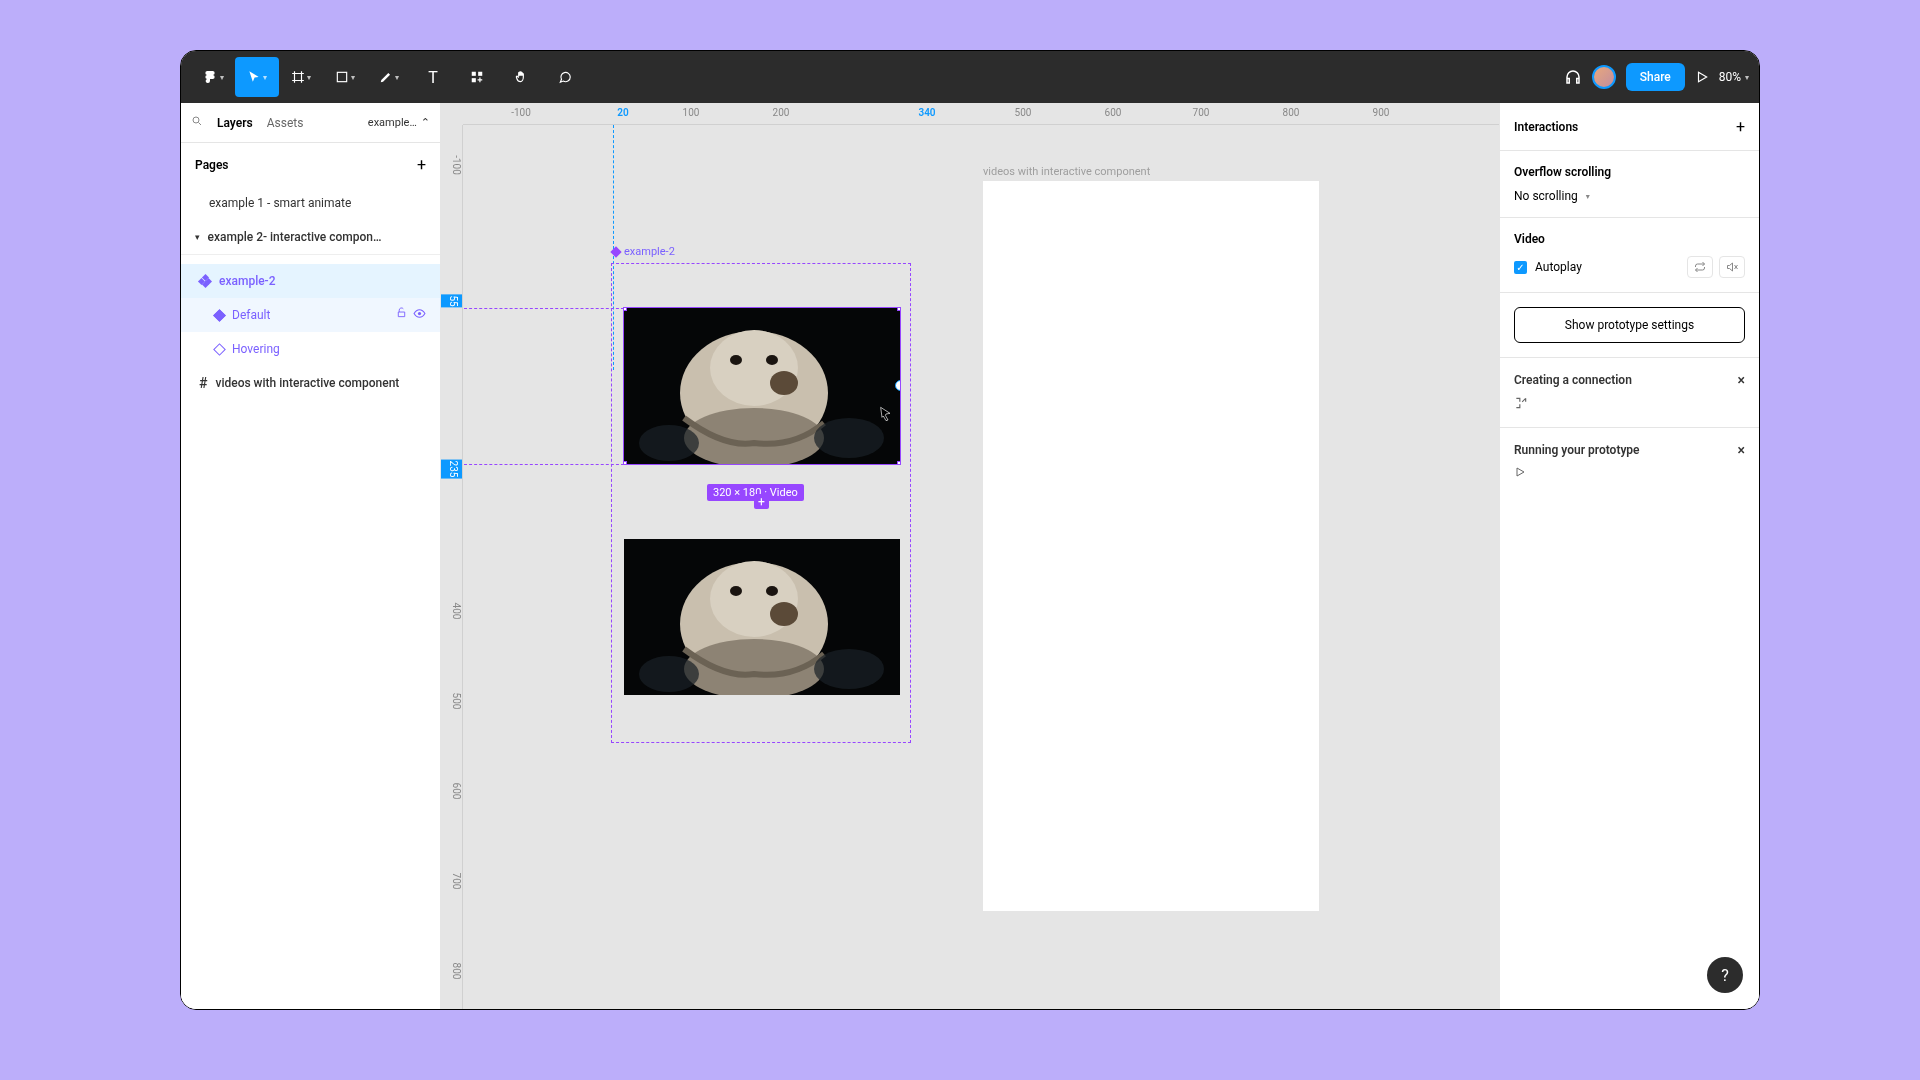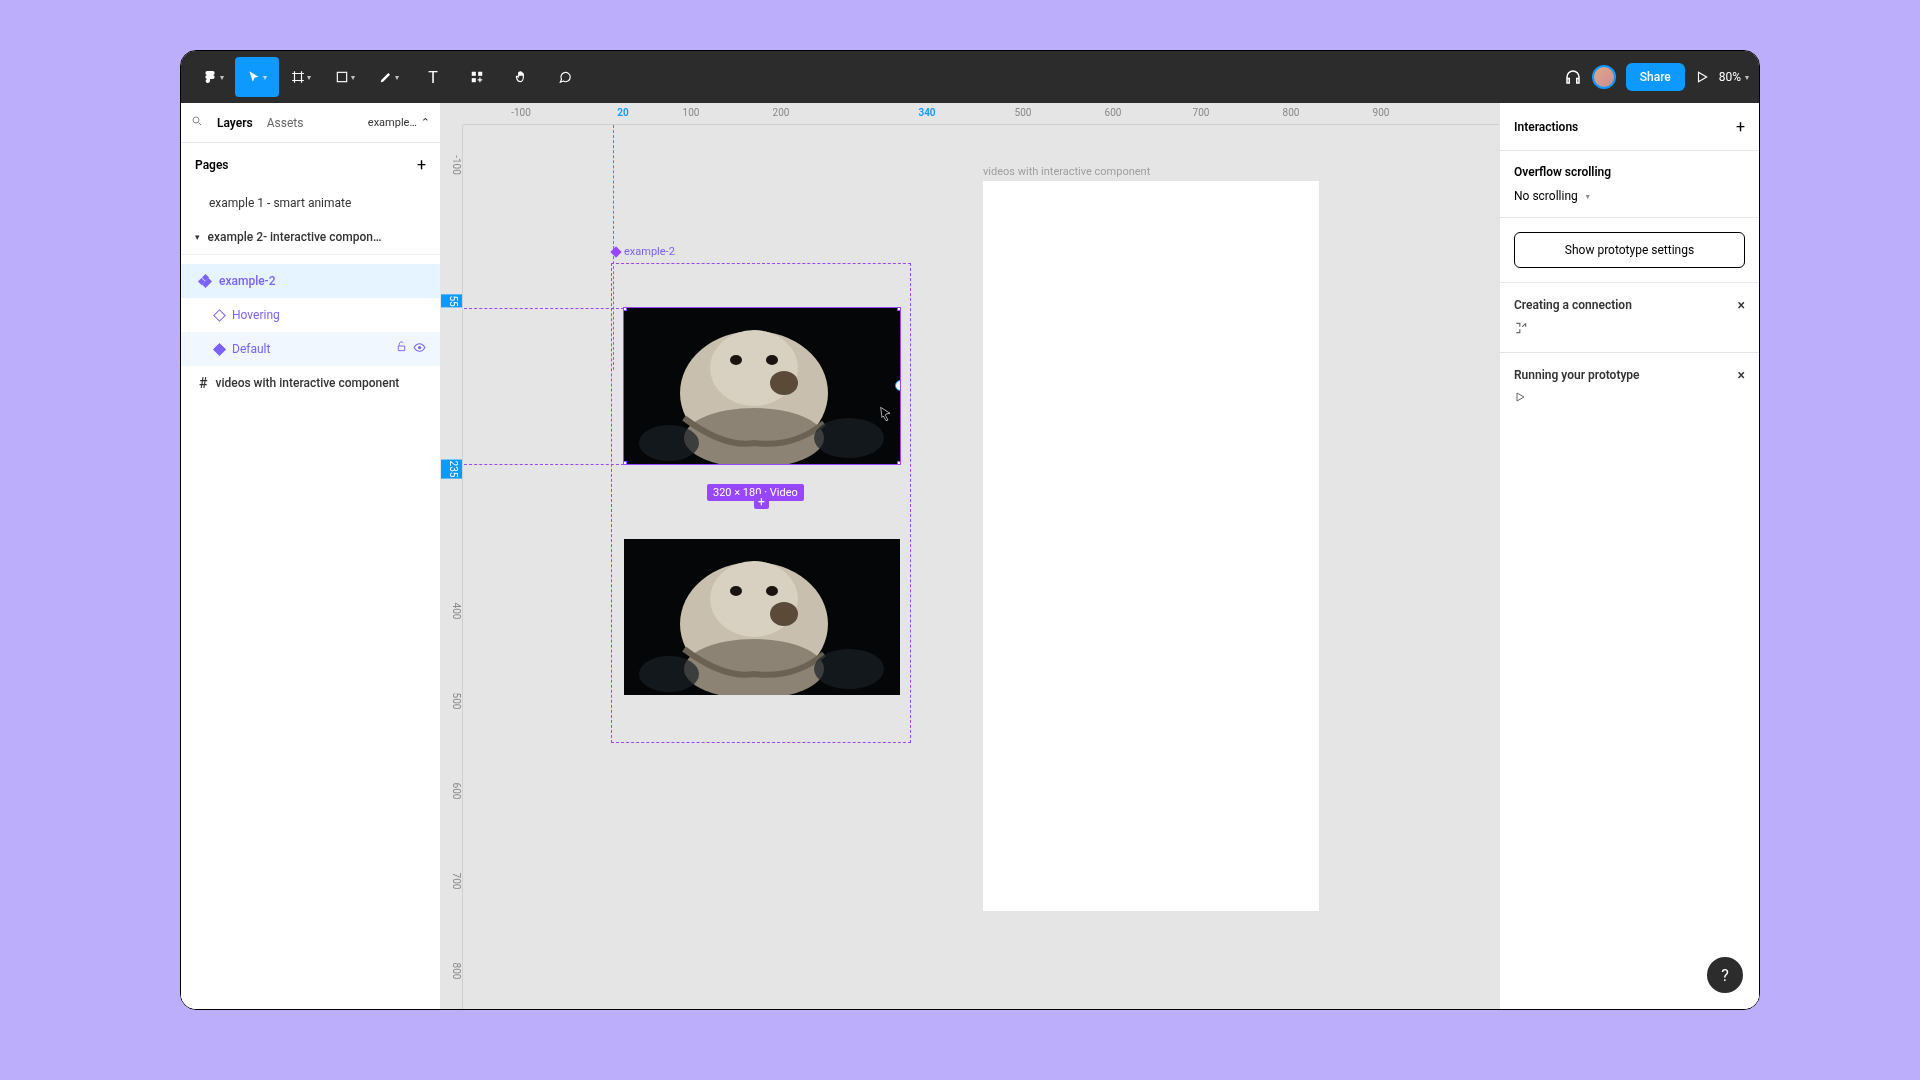--- a/index.html
+++ b/index.html
@@ -381,41 +381,41 @@
       <div style="height:10px; border-top:1px solid #eee;"></div>
 
       <div class="layer-item level-1 purple selected">
         <div class="quad-diamond">
             <span></span>
             <span></span>
             <span></span>
             <span></span>
           </div>
         <span>example-2</span>
-      </div>
-      <div class="layer-item level-2" style="color:#7b61ff;">
-        <div class="diamond-icon"></div>
-        <span>Hovering</span>
       </div>
       <div class="layer-item level-2 selected-light">
         <div class="diamond-icon filled"></div>
         <span>Default</span>
         <span class="layer-right">
           <span>
             <svg width="11" height="11" viewBox="0 0 24 24">
                 <path fill="none" stroke="#7b61ff" stroke-width="2" d="M7 11V7a5 5 0 019-3M5 11h14v10H5V11z"></path>
               </svg>
           </span>
           <span>
             <svg width="13" height="13" viewBox="0 0 24 24">
                 <path fill="none" stroke="#7b61ff" stroke-width="2" d="M2 12s4-7 10-7 10 7 10 7-4 7-10 7-10-7-10-7z"></path>
                 <circle cx="12" cy="12" r="3" fill="#7b61ff"></circle>
               </svg>
           </span>
         </span>
+      </div>
+      <div class="layer-item level-2" style="color:#7b61ff;">
+        <div class="diamond-icon"></div>
+        <span>Hovering</span>
       </div>
       <div class="layer-item level-1" style="font-weight:500;">
         <span class="hash">#</span>
         <span>videos with interactive component</span>
       </div>
     </div>
 
     <div class="canvas">
       <div class="ruler-h" id="rulerH">
           <div style="position: absolute; left: 58px; top: 4px; transform: translateX(-50%);">-100</div>
@@ -515,20 +515,43 @@
       <div class="rp-section">
         <div class="rp-row">
           <span>Overflow scrolling</span>
         </div>
         <div class="rp-sub">
           <span>No scrolling</span>
           <span style="font-size:8px;color:#888;">▾</span>
         </div>
       </div>
 
+      <div class="rp-section">
+        <div class="rp-row">
+          <span>Video</span>
+        </div>
+        <div class="rp-sub" style="justify-content:space-between;">
+          <div style="display:flex; align-items:center; gap:8px;">
+            <div class="checkbox">✓</div>
+            <span>Autoplay</span>
+          </div>
+          <div class="tray-icons">
+            <div class="tray-icon">
+              <svg width="12" height="12" viewBox="0 0 24 24">
+                  <path fill="none" stroke="#888" stroke-width="2" d="M17 2l4 4-4 4M3 12V10a4 4 0 014-4h14M7 22l-4-4 4-4M21 12v2a4 4 0 01-4 4H3"></path>
+                </svg>
+            </div>
+            <div class="tray-icon">
+              <svg width="12" height="12" viewBox="0 0 24 24">
+                  <path fill="none" stroke="#888" stroke-width="2" d="M3 9v6h4l6 5V4L7 9H3zM17 8l6 8M23 8l-6 8"></path>
+                </svg>
+            </div>
+          </div>
+        </div>
+      </div>
 
       <div class="rp-section">
         <div class="rp-btn-outline">Show prototype settings</div>
       </div>
 
       <div class="rp-section rp-help">
         <div class="rp-row">
           <span>Creating a connection</span>
           <span class="close-x">×</span>
         </div>

